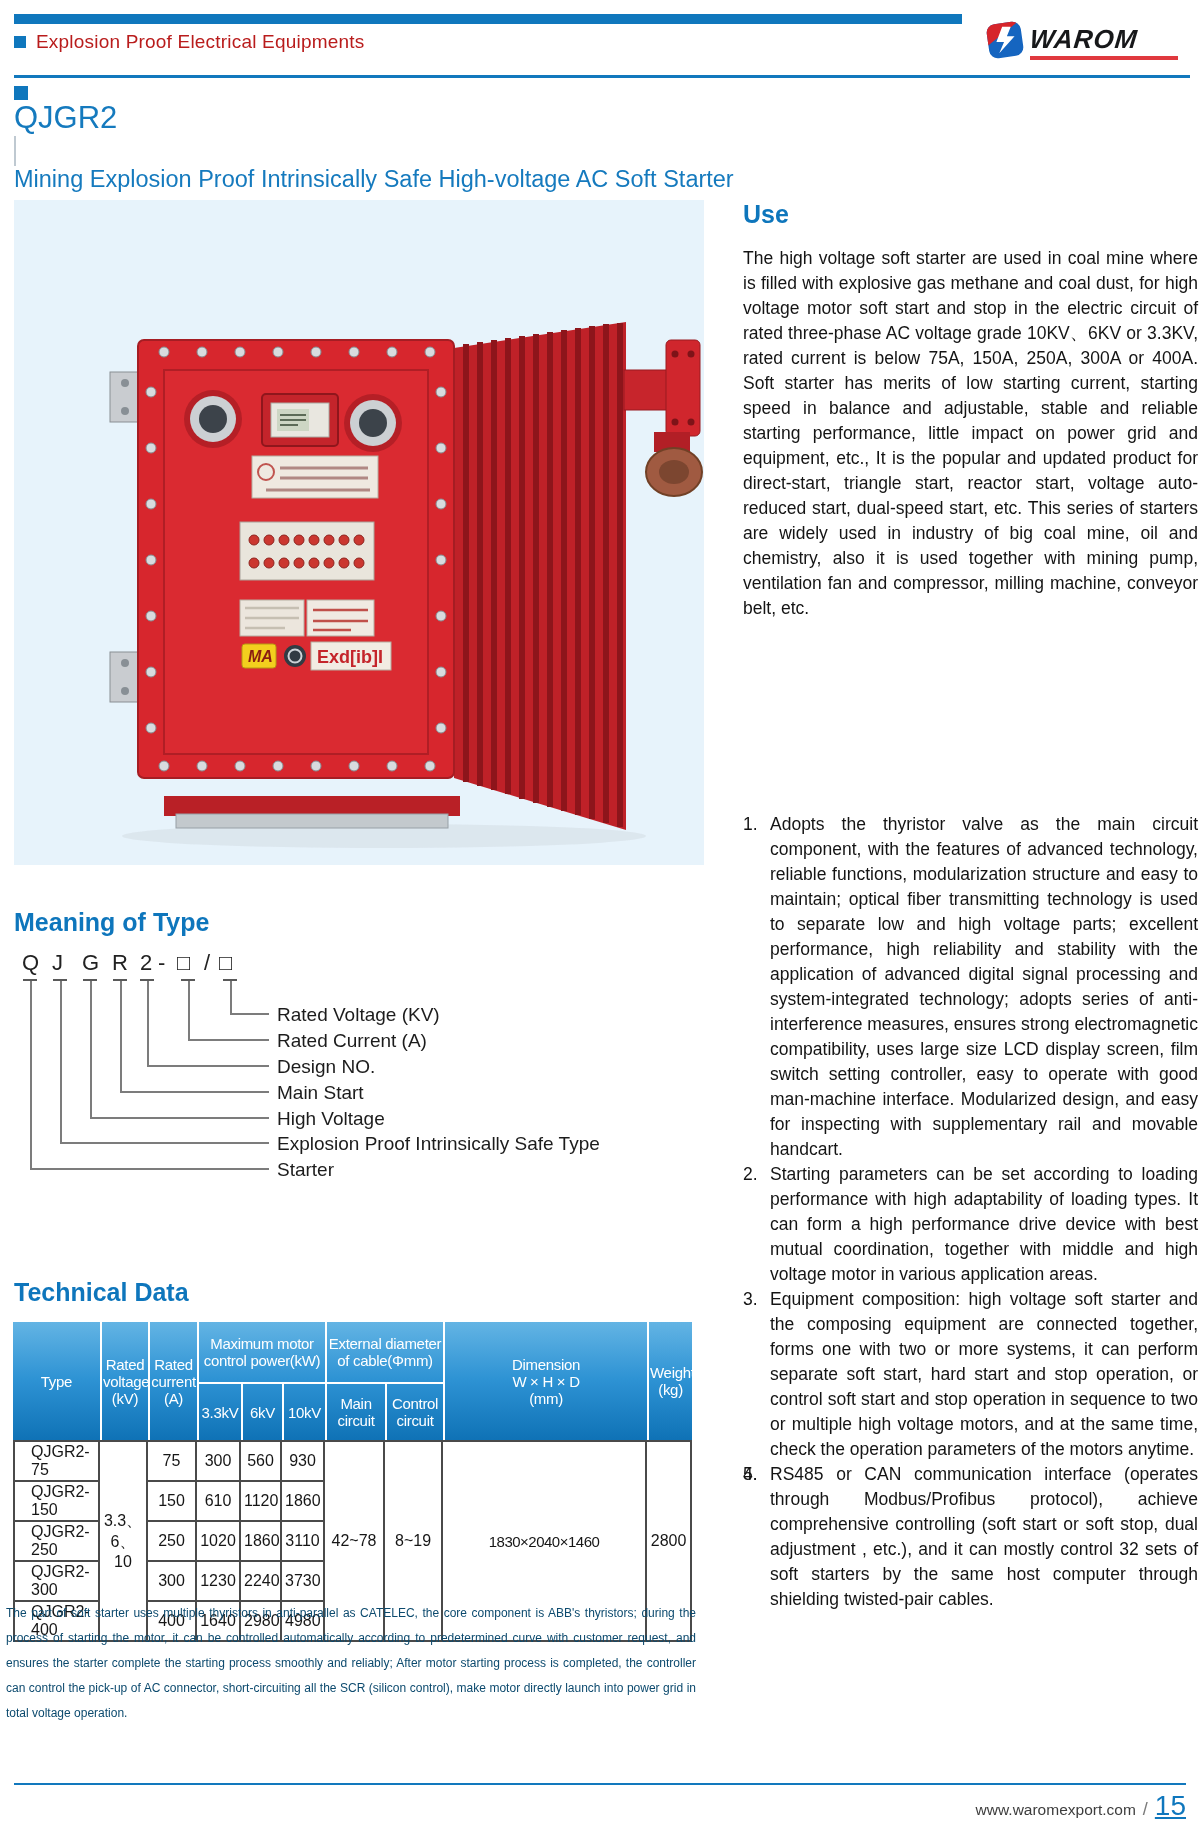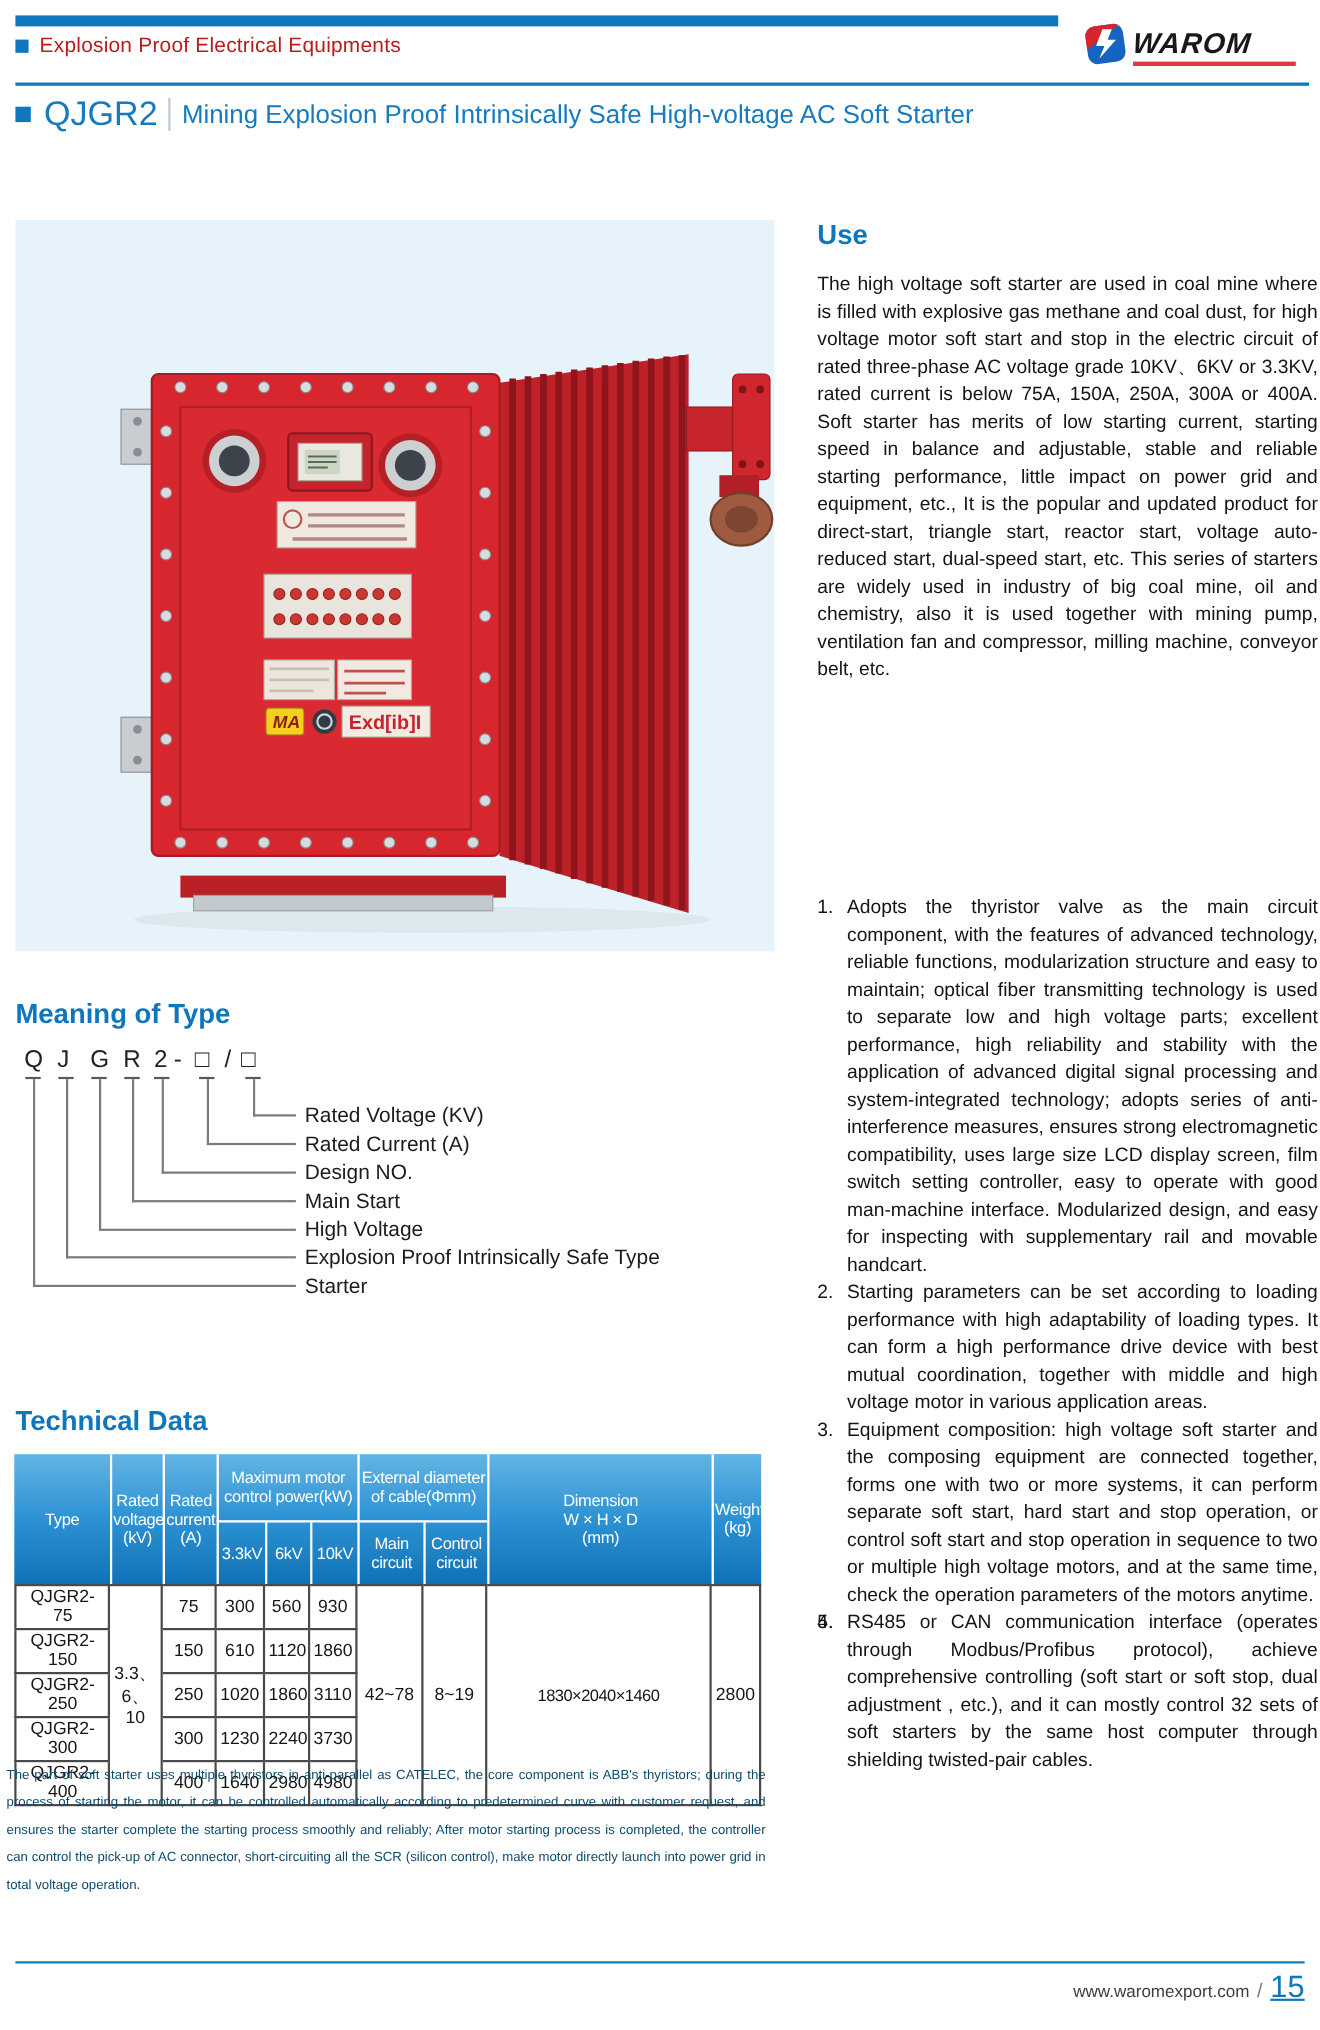--- a/index.html
+++ b/index.html
@@ -11,21 +11,21 @@
   .topbar { position:absolute; left:14px; top:14px; width:948px; height:10px; background:#0f77bd; }
   .logo { position:absolute; left:984px; top:16px; width:210px; height:48px; }
   .logo-icon { position:absolute; left:0; top:2px; }
   .logo-text { position:absolute; left:46px; top:8px; font-size:26px; font-weight:bold; font-style:italic;
                letter-spacing:1px; color:#17181a; transform:skewX(-6deg); }
   .logo-underline { position:absolute; left:46px; top:40px; width:148px; height:4px; background:#e0393e; }
   .eyebrow-row { position:absolute; left:14px; top:31px; display:flex; align-items:center; }
   .bullet { width:12px; height:12px; background:#0f77bd; margin-right:10px; flex:0 0 auto; }
   .eyebrow { font-size:19px; font-weight:normal; color:#b91c1c; letter-spacing:0.2px; }
   .rule1 { position:absolute; left:14px; top:75px; width:1176px; height:3px; background:#1278bd; }
-  .title-row { position:absolute; left:14px; top:86px; display:flex; align-items:center; color:#157abe; }
+  .title-row { position:absolute; left:14px; top:86px; display:flex; color:#157abe;flex-direction:column; }
   .bullet2 { width:14px; height:14px; background:#0f77bd; margin-right:12px; flex:0 0 auto; }
   .model { font-size:31px; color:#157abe; margin-right:10px; }
   .title-sep { width:2px; height:30px; background:#bfc9d1; margin-right:10px; }
   .subtitle { font-size:23.5px; color:#157abe; }
 
   
   .h2 { font-size:25px; font-weight:bold; color:#0e76bc; }
   .h-meaning { position:absolute; left:14px; top:908px; }
   .h-techdata { position:absolute; left:14px; top:1278px; }
 
@@ -57,21 +57,21 @@
   table.tech th { color:#fff; font-weight:normal; font-size:15px; letter-spacing:-0.3px; text-align:center;
                   vertical-align:middle; white-space:pre-line; padding:2px 1px; border-left:2px solid #fff; }
   table.tech thead tr:first-child th:first-child { border-left:none; }
   table.tech th.grp { border-bottom:2px solid #fff; }
   table.tech thead tr:first-child { height:62px; }
   table.tech thead tr:last-child { height:56px; }
   table.tech td { font-size:16px; color:#161616; text-align:center; vertical-align:middle; white-space:pre-line;
                   border-right:2px solid #4a4a4a; border-bottom:2px solid #4a4a4a; height:30px; padding:1px 3px; }
   table.tech tbody tr:first-child td { border-top:2px solid #4a4a4a; }
   table.tech tbody td:first-child { border-left:2px solid #4a4a4a; }
-  table.tech td.type { text-align:center; padding-left:4px; }
+  table.tech td.type { text-align:left; padding-left:16px; }
   table.tech td.dim { font-size:15px; letter-spacing:-0.5px; }
 
   
   .left-note { position:absolute; left:6px; top:1601px; width:690px; font-size:12px; line-height:25px;
                text-align:justify; color:#0c4a6e; }
   .right-col { position:absolute; left:743px; top:200px; width:455px; }
   .sec-use { position:absolute; left:0; top:0; width:455px; }
   .sec-td { position:absolute; left:0; top:595px; width:455px; }
   .bodytext { margin-top:17px; font-size:17.5px; line-height:25px; text-align:justify; color:#141414; }
   .tdlist { margin-top:17px; }

